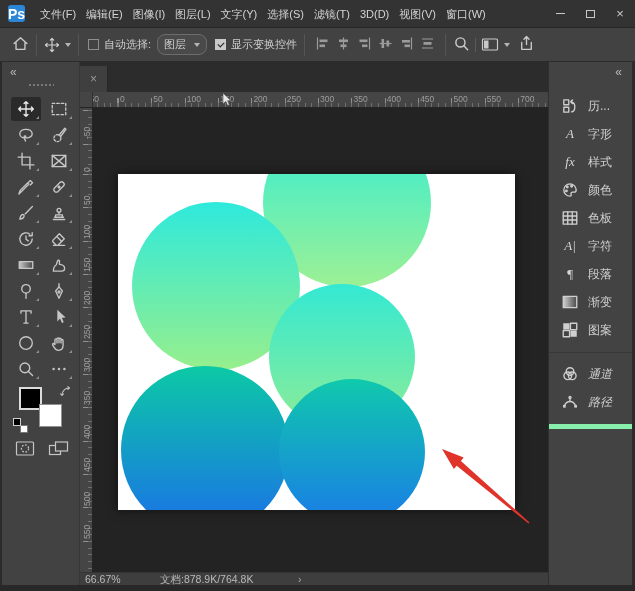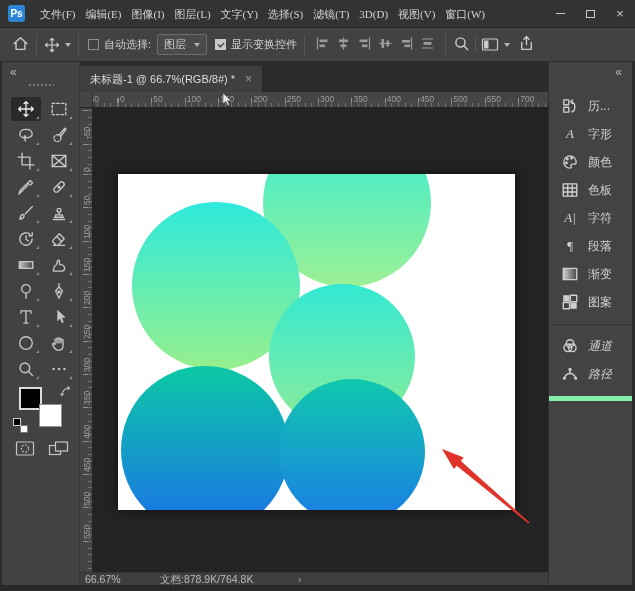--- a/index.html
+++ b/index.html
@@ -4,40 +4,40 @@
 <style>
   html,body{margin:0;padding:0;background:#1e1e1e;}
   #app{position:relative;width:635px;height:591px;background:#2a2a2a;overflow:hidden;
        font-family:"Liberation Sans","DejaVu Sans",sans-serif;color:#ccc;box-sizing:border-box;}
   #app *{box-sizing:border-box;}
 
   
   #titlebar{position:absolute;left:0;top:0;width:635px;height:28px;background:#333;
             border-bottom:1px solid #262626;display:flex;align-items:center;}
   #ps-logo{width:17px;height:17px;margin-left:8px;border-radius:3px;background:#2b86d8;
-           color:#fff;font-size:10px;font-weight:bold;display:flex;align-items:center;justify-content:center;}
+           color:#fff;font-size:14px;font-weight:bold;display:flex;align-items:center;justify-content:center;}
   #menus{display:flex;margin-left:10px;}
-  .menu-item{font-size:11px;color:#d4d4d4;padding:0 5px;line-height:28px;white-space:nowrap;font-family:Liberation Serif, serif;}
+  .menu-item{font-size:11px;color:#d4d4d4;padding:0 5px;line-height:28px;white-space:nowrap;}
   #win-controls{margin-left:auto;display:flex;align-items:center;height:100%;}
   .win-btn{width:30px;height:100%;display:flex;align-items:center;justify-content:center;color:#c9c9c9;font-size:13px;}
   .glyph-min{display:block;width:9px;height:1px;background:#c9c9c9;}
   .glyph-max{display:block;width:9px;height:8px;border:1px solid #c9c9c9;}
 
   
   #optionsbar{position:absolute;left:0;top:28px;width:635px;height:34px;background:#424242;
               border-bottom:1px solid #2b2b2b;display:flex;align-items:center;font-size:11px;color:#cfcfcf;}
   #optionsbar svg{flex:none;}
   .sep{width:1px;height:22px;background:#545454;margin:0 7px;flex:none;}
   .thin-sep{width:1px;height:14px;background:#5a5a5a;margin:0 5px;flex:none;}
   .checkbox{width:11px;height:11px;border:1px solid #8d8d8d;margin:0 5px 0 2px;flex:none;position:relative;background:transparent;}
   .checkbox.checked{background:#c9c9c9;border-color:#c9c9c9;}
   .checkbox.checked::after{content:"";position:absolute;left:2px;top:2px;width:5px;height:3px;
         border-left:1.6px solid #222;border-bottom:1.6px solid #222;transform:rotate(-45deg);}
   .dropdown{display:flex;align-items:center;gap:8px;border:1px solid #6c6c6c;background:#4a4a4a;
-            padding:2px 6px;margin:0 6px;border-radius:2px;}
+            padding:2px 6px;margin:0 6px;border-radius:8px;}
   .caret{width:0;height:0;border-left:3.5px solid transparent;border-right:3.5px solid transparent;
          border-top:4.5px solid #b5b5b5;display:inline-block;}
   .opt-label{white-space:nowrap;}
   .align-ic{margin:0 3px;color:#9a9a9a;}
 
   
   #toolbar-panel{position:absolute;left:0;top:62px;width:80px;height:523px;background:#424242;
                  border-right:1px solid #363636;border-left:2px solid #2b2b2b;}
   .collapse{position:absolute;top:4px;left:8px;font-size:12px;color:#b8b8b8;line-height:12px;}
   .grip{position:absolute;top:22px;left:50%;transform:translateX(-50%);width:26px;height:2px;
@@ -369,21 +369,20 @@
             <rect x="1.5" y="5.5" width="11" height="9"></rect>
             <rect x="7.5" y="2" width="12" height="9" fill="#424242"></rect>
           </svg>
       </span>
     </div>
   </div>
 
   <div id="docarea">
     <div id="tabbar">
       <div class="tab">
-        <span>未标题-1 @ 66.7%(RGB/8#) *</span>
         <span class="tab-close">×</span>
       </div>
     </div>
     <div id="ruler-h">
         <span class="hlabel" style="left: 6.65px;">-50</span>
         <span class="hlabel" style="left: 40px;">0</span>
         <span class="hlabel" style="left: 73.35px;">50</span>
         <span class="hlabel" style="left: 106.7px;">100</span>
         <span class="hlabel" style="left: 140.05px;">150</span>
         <span class="hlabel" style="left: 173.4px;">200</span>
@@ -446,20 +445,24 @@
                 <path d="M9.3 13.2c3.6 0 4.1-7.7.5-8.7M10.2 2.6 8.6 4.3l1.7 1.6"></path>
               </svg>
             </span>
             <span class="dock-label">历...</span>
           </div>
           <div class="dock-item">
             <span class="ticon">A</span>
             <span class="dock-label">字形</span>
           </div>
           <div class="dock-item">
+            <span class="ticon">fx</span>
+            <span class="dock-label">样式</span>
+          </div>
+          <div class="dock-item">
             <span class="icon">
               <svg width="18" height="18" viewBox="0 0 16 16" fill="none" stroke="currentColor" stroke-width="1.2" stroke-linecap="round" stroke-linejoin="round">
                 <path d="M8 2.5a5.5 5.5 0 1 0 0 11c.9 0 1.4-.7 1-1.5-.5-1 .2-2.1 1.3-2.1h1.2a2 2 0 0 0 2-2A5.6 5.6 0 0 0 8 2.5z"></path>
                 <circle cx="5.6" cy="5.4" r=".7"></circle>
                 <circle cx="9.4" cy="4.7" r=".7"></circle>
                 <circle cx="4.8" cy="8.8" r=".7"></circle>
               </svg>
             </span>
             <span class="dock-label">颜色</span>
           </div>

